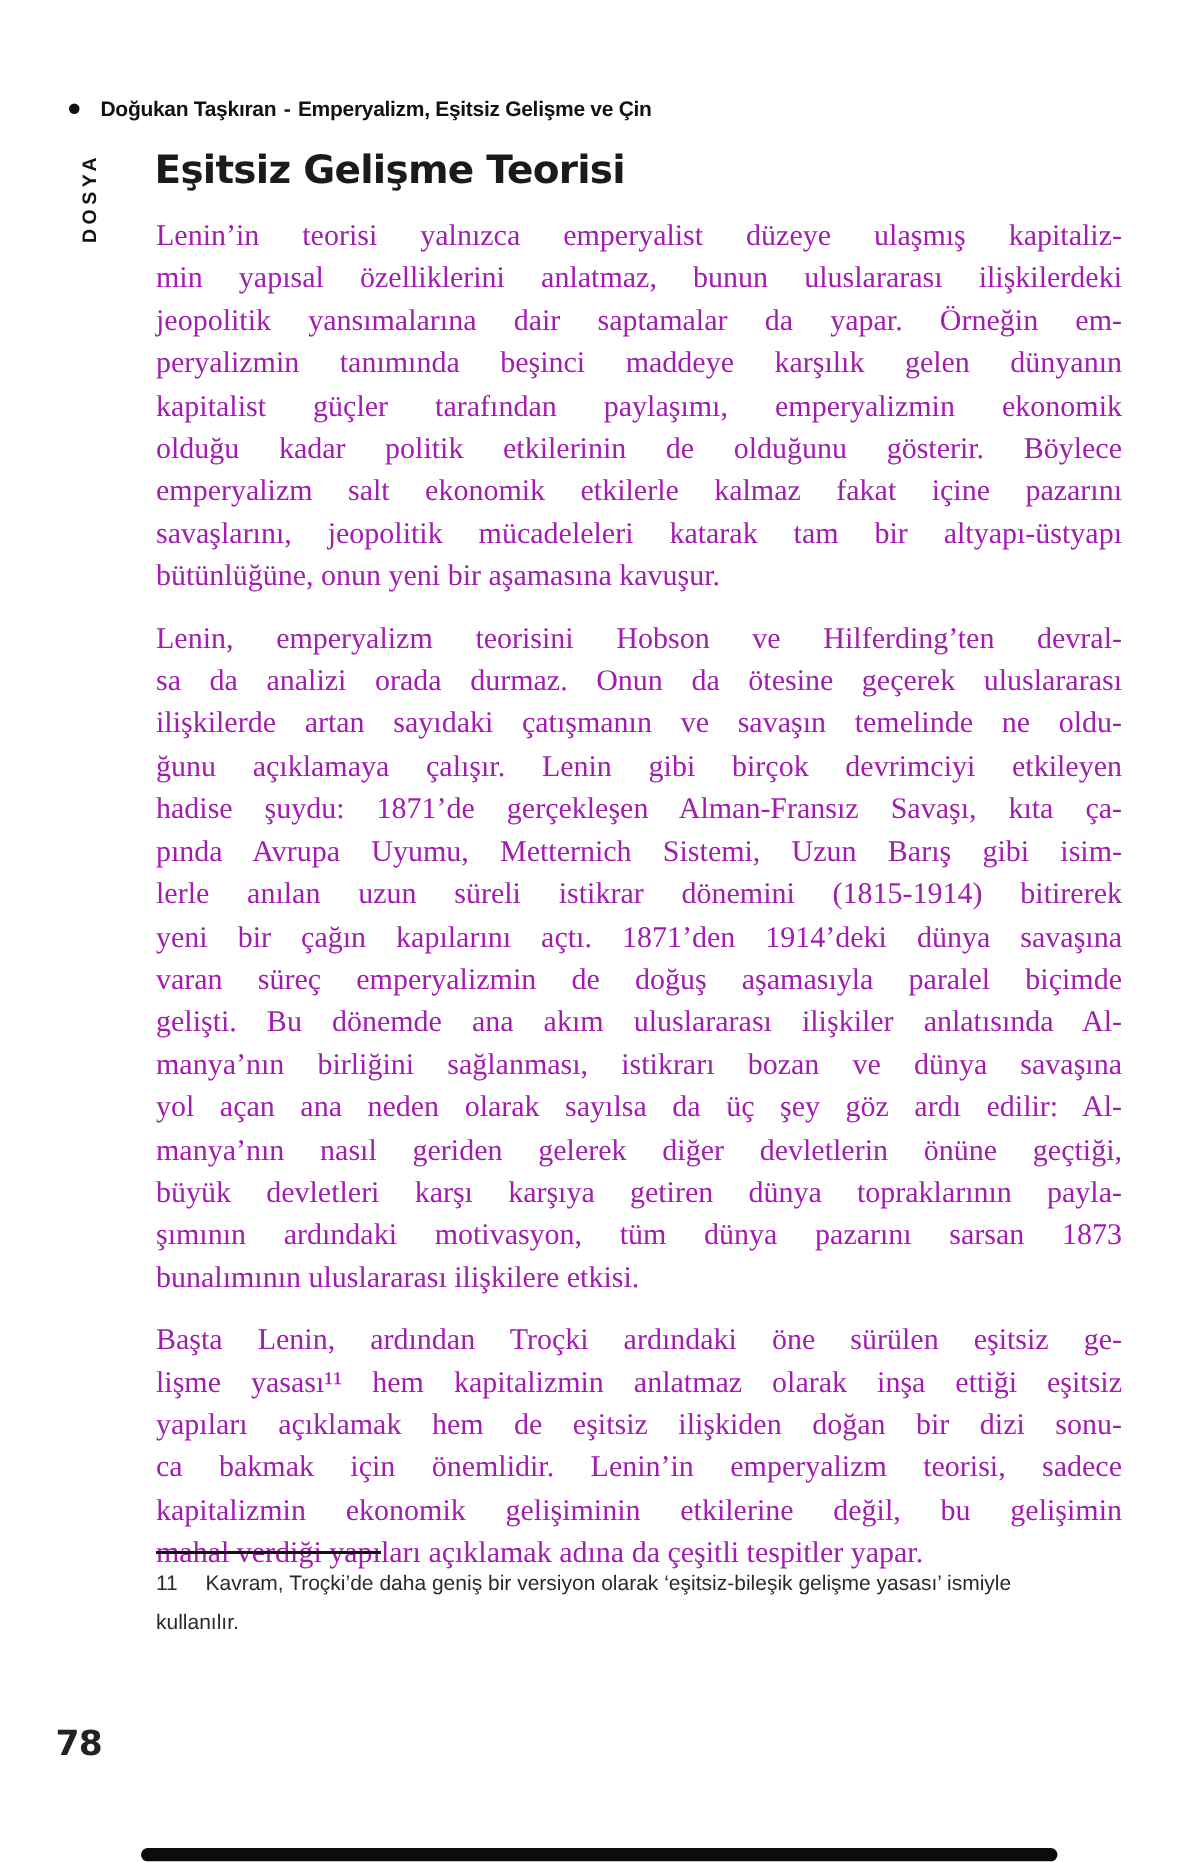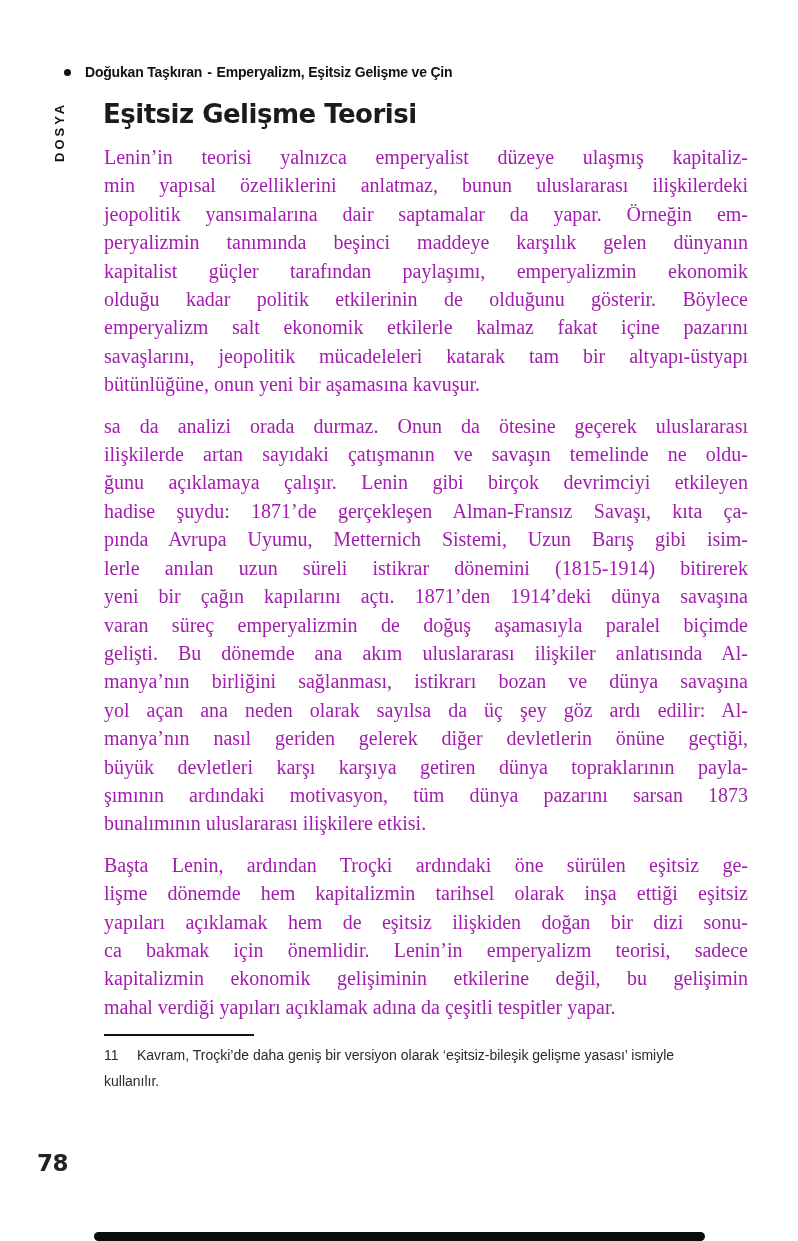--- a/index.html
+++ b/index.html
@@ -6,21 +6,21 @@
   body{
     width:798px;height:1241px;
     background:#ffffff;
     position:relative;
     overflow:hidden;
     font-family:"Liberation Serif","DejaVu Serif",serif;
     color:#1e1e1e;
   }
   
   .header{
-    position:absolute;left:64px;top:64px;
+    position:absolute;left:46px;top:64px;
     display:flex;align-items:center;
     font-family:"Liberation Sans","DejaVu Sans",sans-serif;
     font-size:14px;letter-spacing:-0.2px;color:#111;
     white-space:nowrap;
   }
   .bullet{
     width:7px;height:7px;border-radius:50%;
     background:#111;margin-right:14px;flex:0 0 auto;
   }
   .hdr-author{font-weight:600;}
@@ -94,39 +94,40 @@
       <div class="line">min yapısal özelliklerini anlatmaz, bunun uluslararası ilişkilerdeki</div>
       <div class="line">jeopolitik yansımalarına dair saptamalar da yapar. Örneğin em-</div>
       <div class="line">peryalizmin tanımında beşinci maddeye karşılık gelen dünyanın</div>
       <div class="line">kapitalist güçler tarafından paylaşımı, emperyalizmin ekonomik</div>
       <div class="line">olduğu kadar politik etkilerinin de olduğunu gösterir. Böylece</div>
       <div class="line">emperyalizm salt ekonomik etkilerle kalmaz fakat içine pazarını</div>
       <div class="line">savaşlarını, jeopolitik mücadeleleri katarak tam bir altyapı-üstyapı</div>
       <div class="line last">bütünlüğüne, onun yeni bir aşamasına kavuşur.</div>
     </div>
     <div class="para">
+      <div class="line">Lenin, emperyalizm teorisini Hobson ve Hilferding’ten devral-</div>
       <div class="line">sa da analizi orada durmaz. Onun da ötesine geçerek uluslararası</div>
       <div class="line">ilişkilerde artan sayıdaki çatışmanın ve savaşın temelinde ne oldu-</div>
       <div class="line">ğunu açıklamaya çalışır. Lenin gibi birçok devrimciyi etkileyen</div>
       <div class="line">hadise şuydu: 1871’de gerçekleşen Alman-Fransız Savaşı, kıta ça-</div>
       <div class="line">pında Avrupa Uyumu, Metternich Sistemi, Uzun Barış gibi isim-</div>
       <div class="line">lerle anılan uzun süreli istikrar dönemini (1815-1914) bitirerek</div>
       <div class="line">yeni bir çağın kapılarını açtı. 1871’den 1914’deki dünya savaşına</div>
       <div class="line">varan süreç emperyalizmin de doğuş aşamasıyla paralel biçimde</div>
       <div class="line">gelişti. Bu dönemde ana akım uluslararası ilişkiler anlatısında Al-</div>
       <div class="line">manya’nın birliğini sağlanması, istikrarı bozan ve dünya savaşına</div>
       <div class="line">yol açan ana neden olarak sayılsa da üç şey göz ardı edilir: Al-</div>
       <div class="line">manya’nın nasıl geriden gelerek diğer devletlerin önüne geçtiği,</div>
       <div class="line">büyük devletleri karşı karşıya getiren dünya topraklarının payla-</div>
       <div class="line">şımının ardındaki motivasyon, tüm dünya pazarını sarsan 1873</div>
       <div class="line last">bunalımının uluslararası ilişkilere etkisi.</div>
     </div>
     <div class="para">
       <div class="line">Başta Lenin, ardından Troçki ardındaki öne sürülen eşitsiz ge-</div>
-      <div class="line">lişme dönemde hem kapitalizmin tarihsel olarak inşa ettiği eşitsiz</div>
+      <div class="line">lişme yasası¹¹ hem kapitalizmin anlatmaz olarak inşa ettiği eşitsiz</div>
       <div class="line">yapıları açıklamak hem de eşitsiz ilişkiden doğan bir dizi sonu-</div>
       <div class="line">ca bakmak için önemlidir. Lenin’in emperyalizm teorisi, sadece</div>
       <div class="line">kapitalizmin ekonomik gelişiminin etkilerine değil, bu gelişimin</div>
       <div class="line last">mahal verdiği yapıları açıklamak adına da çeşitli tespitler yapar.</div>
     </div>
   </div>
 
 <div class="footnote">
   <div class="fn-rule"></div>
   <div class="fn-line">

